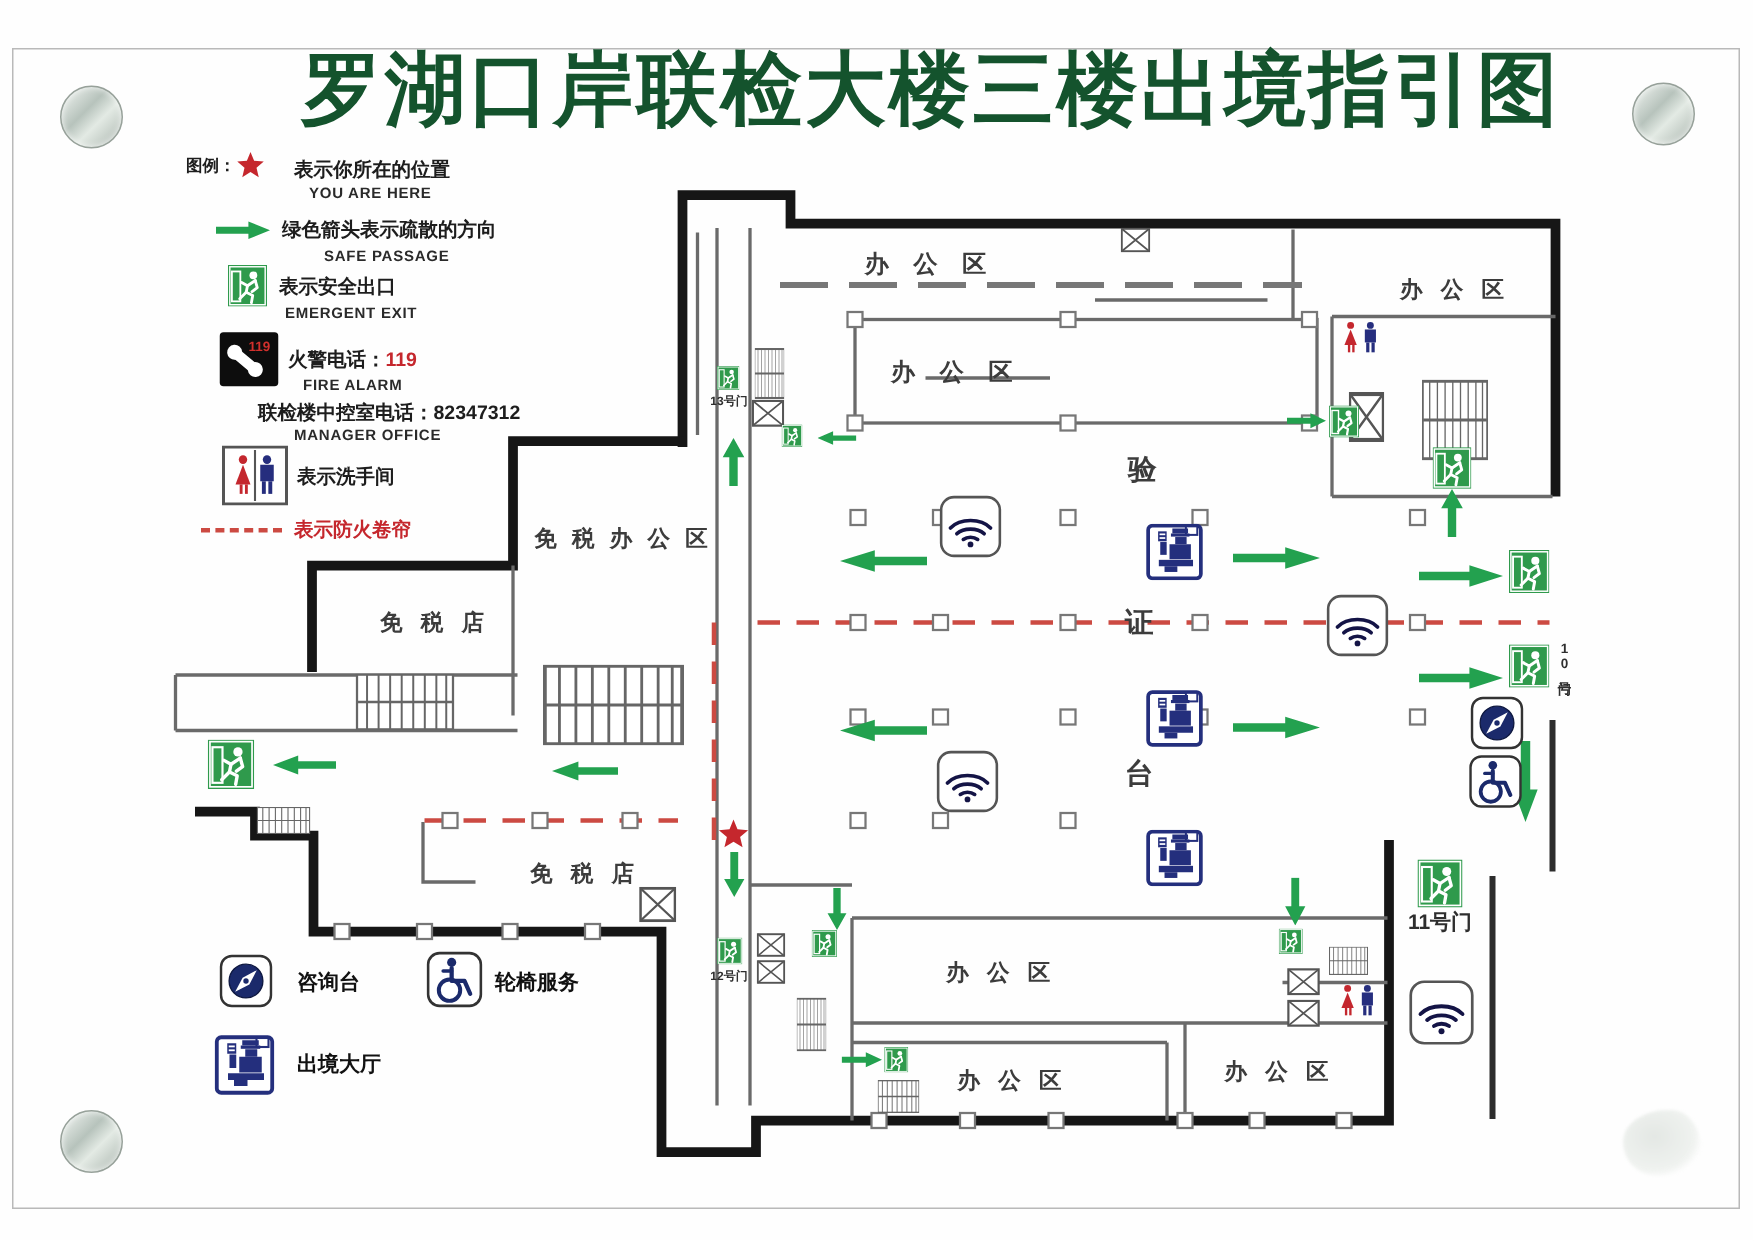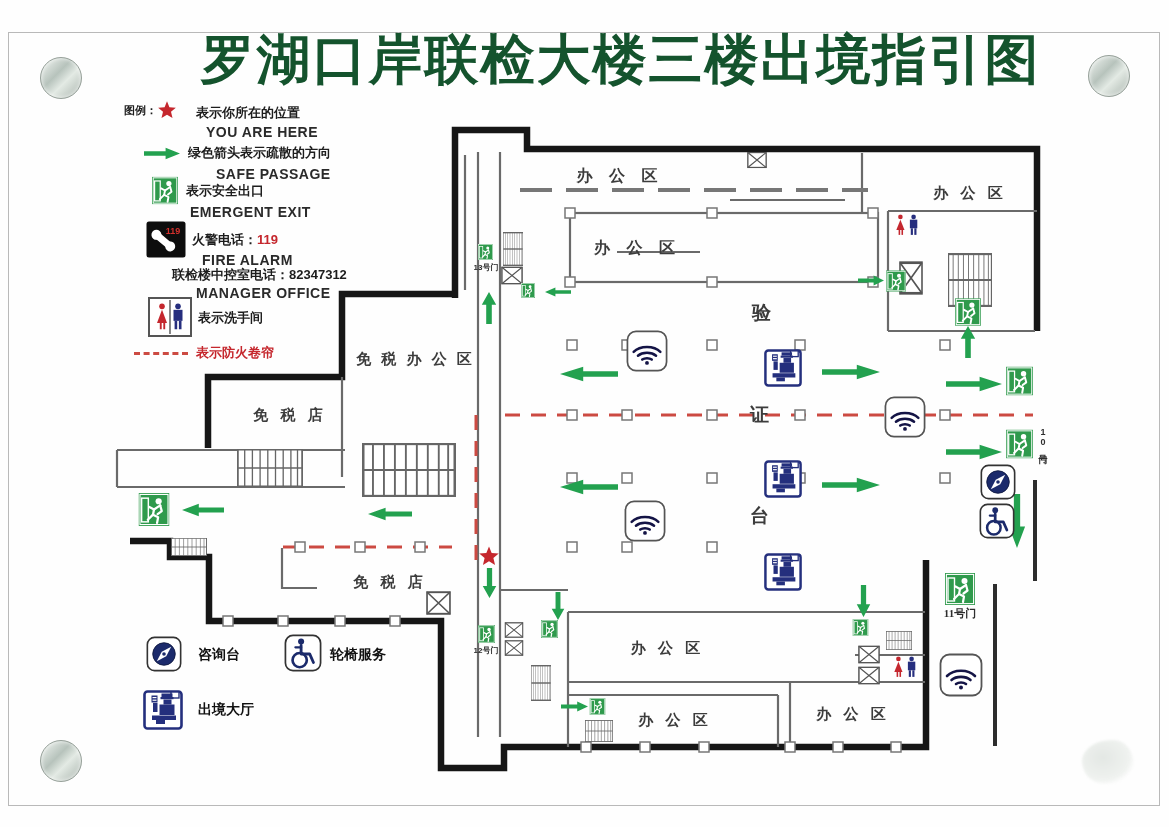--- a/index.html
+++ b/index.html
@@ -13,28 +13,28 @@
           background:radial-gradient(ellipse at 40% 40%,#cfd6d0 0%,#e4e9e4 60%,transparent 75%);
           border-radius:60% 40% 55% 45%/50% 60% 40% 55%;}
   .title{position:absolute;top:24px;left:50%;transform:translateX(-50%);margin-left:36px;
          font-family:"Liberation Serif",serif;font-weight:bold;font-size:54px;color:#14532d;
          letter-spacing:2px;white-space:nowrap;}
   .ov{position:absolute;}
   .ic svg{display:block;width:100%;height:100%;}
   .flip-h{transform:scaleX(-1);}
   .flip-v{transform:scaleY(-1);}
   .ltext{font-size:13px;font-weight:bold;color:#1d1d1d;white-space:nowrap;}
-  .lsub{font-size:14px;font-weight:bold;color:#2a2a2a;letter-spacing:.5px;white-space:nowrap;}
+  .lsub{font-size:10px;font-weight:bold;color:#2a2a2a;letter-spacing:.5px;white-space:nowrap;}
   .red{color:#c5272d;}
   .dash-sample{width:54px;height:0;border-top:3.5px dashed #cc4a42;}
   .rlabel{font-weight:bold;color:#3c3c3c;text-align:center;letter-spacing:6px;font-size:16px;white-space:nowrap;}
   .rlabel.sm{font-size:15px;letter-spacing:4px;}
   .clabel{font-size:19px;font-weight:bold;color:#3c3c3c;}
   .glabel{font-size:8px;color:#2e2e2e;font-weight:bold;text-align:center;white-space:nowrap;}
-  .glabel.md{font-size:11px;font-family:Liberation Serif, serif;}
+  .glabel.md{font-size:14px;}
   .vtext{writing-mode:vertical-rl;text-orientation:upright;font-size:9px;font-weight:bold;
          color:#2e2e2e;line-height:1;}
   .plan{position:absolute;left:0;top:0;}
   .svcl{font-size:14px;font-weight:bold;color:#111;white-space:nowrap;}
 </style>
 </head>
 <body>
 
 <div class="stage">
 

